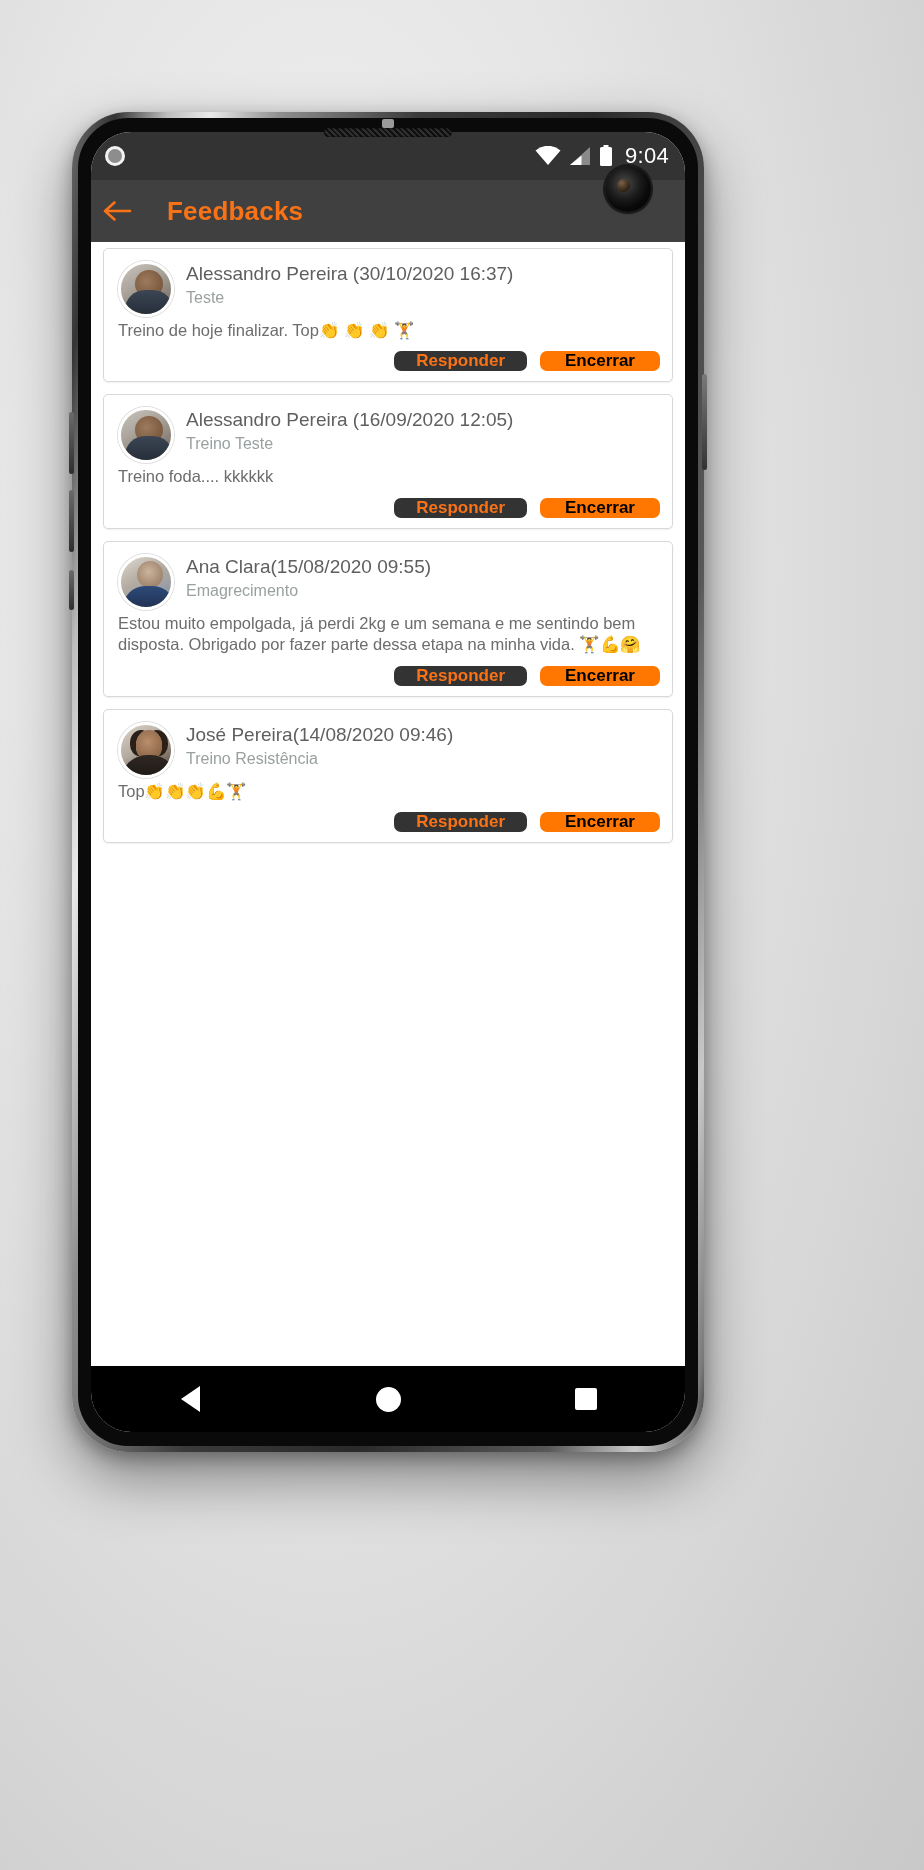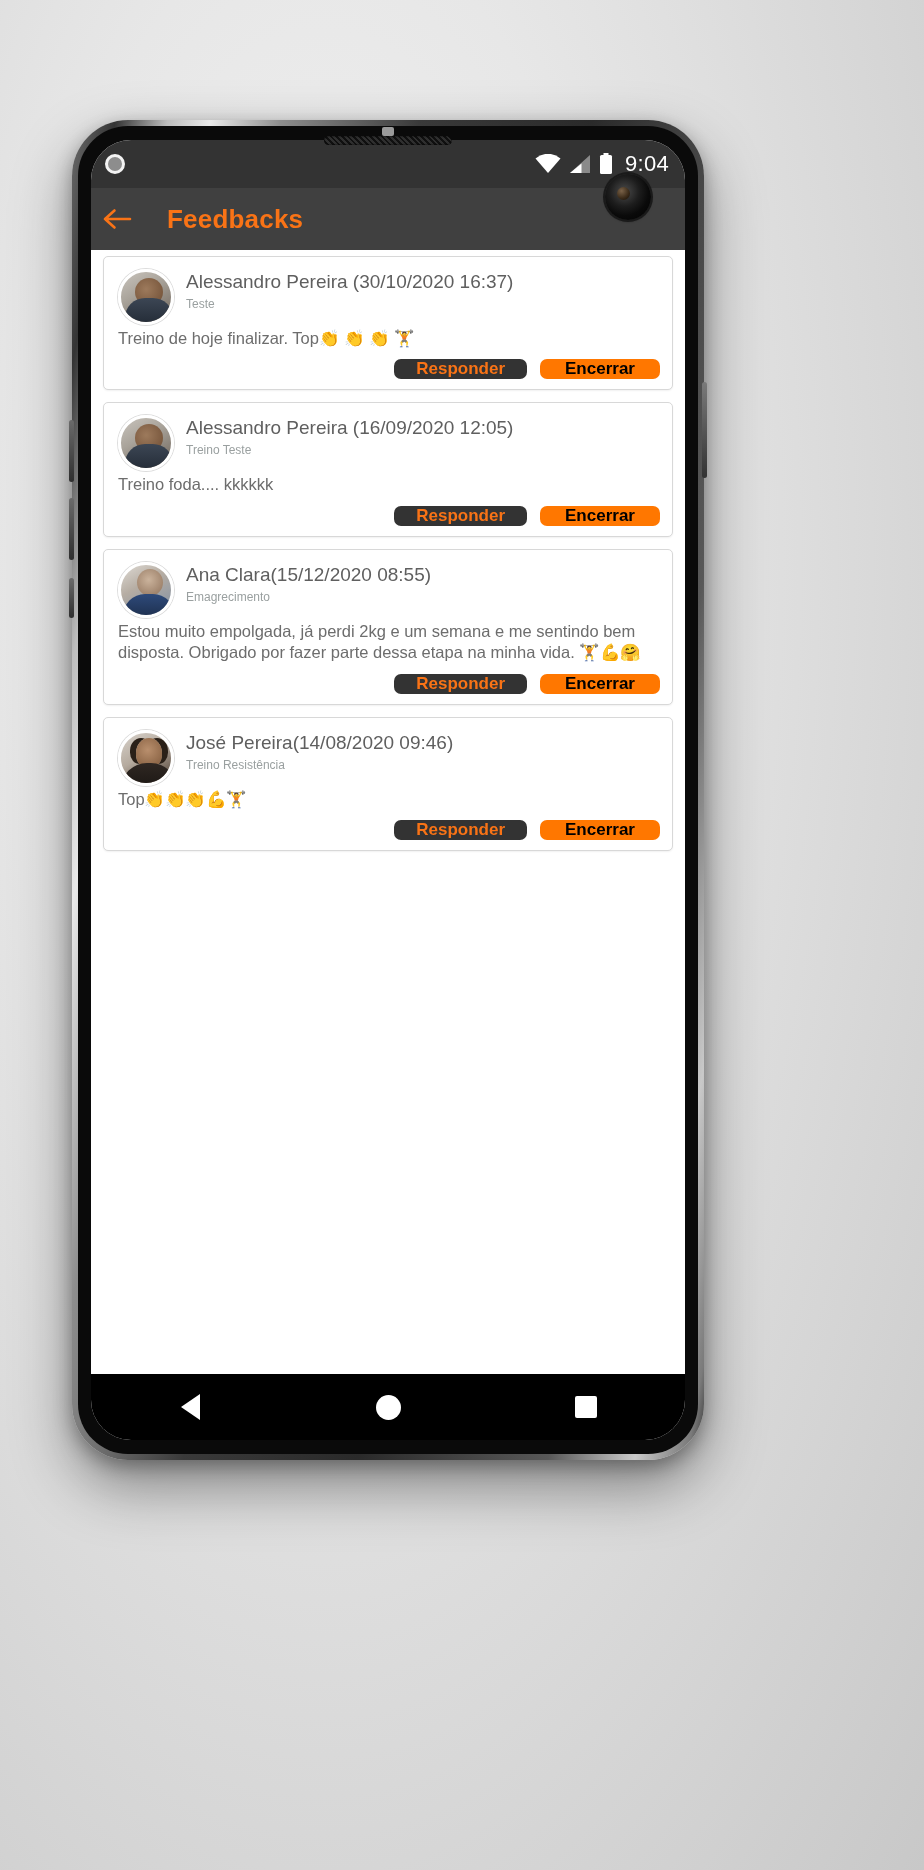--- a/index.html
+++ b/index.html
@@ -9,21 +9,21 @@
     overflow: hidden;
   }
   body {
     background: radial-gradient(ellipse at 35% 30%, #f2f2f2 0%, #e7e7e7 35%, #d4d4d4 75%, #c8c8c8 100%);
     position: relative;
   }
 
   
   #phone-frame {
     position: absolute;
-    left: 72px; top: 120px;
+    left: 72px; top: 112px;
     width: 632px; height: 1340px;
     border-radius: 56px;
     background: linear-gradient(100deg,#6d6d6d 0%,#343434 5%,#bdbdbd 11%,#e9e9e9 16%,#8e8e8e 24%,#3a3a3a 40%,#2a2a2a 60%,#585858 82%,#c9c9c9 92%,#7a7a7a 98%,#303030 100%);
     box-shadow: 0 26px 60px rgba(0,0,0,0.42), 0 6px 18px rgba(0,0,0,0.3);
     padding: 6px;
   }
   #phone-inner-bezel {
     position: absolute;
     left: 6px; top: 6px; right: 6px; bottom: 6px;
     border-radius: 50px;
@@ -214,21 +214,21 @@
   }
   .head-text { flex: 1 1 auto; min-width: 0; padding-top: 2px; }
   .person-line {
     color: #5f5f5f;
     font-size: 19px;
     font-weight: 400;
     white-space: nowrap;
   }
   .subject-line {
     color: #9aa0a0;
-    font-size: 12px;
+    font-size: 16px;
     margin-top: 4px;
   }
   .message-line {
     color: #6d6d6d;
     font-size: 16.5px;
     line-height: 1.3;
     margin-top: 3px;
   }
   .card-actions {
     display: flex;
@@ -340,21 +340,21 @@
           <div class="card-actions">
             <button class="btn btn-responder">Responder</button>
             <button class="btn btn-encerrar">Encerrar</button>
           </div>
         </div>
 
         <div class="feedback-card">
           <div class="card-head">
             <div class="avatar avatar-c"></div>
             <div class="head-text">
-              <div class="person-line">Ana Clara(15/12/2020 08:55)</div>
+              <div class="person-line">Ana Clara(15/08/2020 09:55)</div>
               <div class="subject-line">Emagrecimento</div>
             </div>
           </div>
           <div class="message-line">Estou muito empolgada, já perdi 2kg e um semana e me sentindo bem disposta. Obrigado por fazer parte dessa etapa na minha vida. 🏋️💪🤗</div>
           <div class="card-actions">
             <button class="btn btn-responder">Responder</button>
             <button class="btn btn-encerrar">Encerrar</button>
           </div>
         </div>
 

